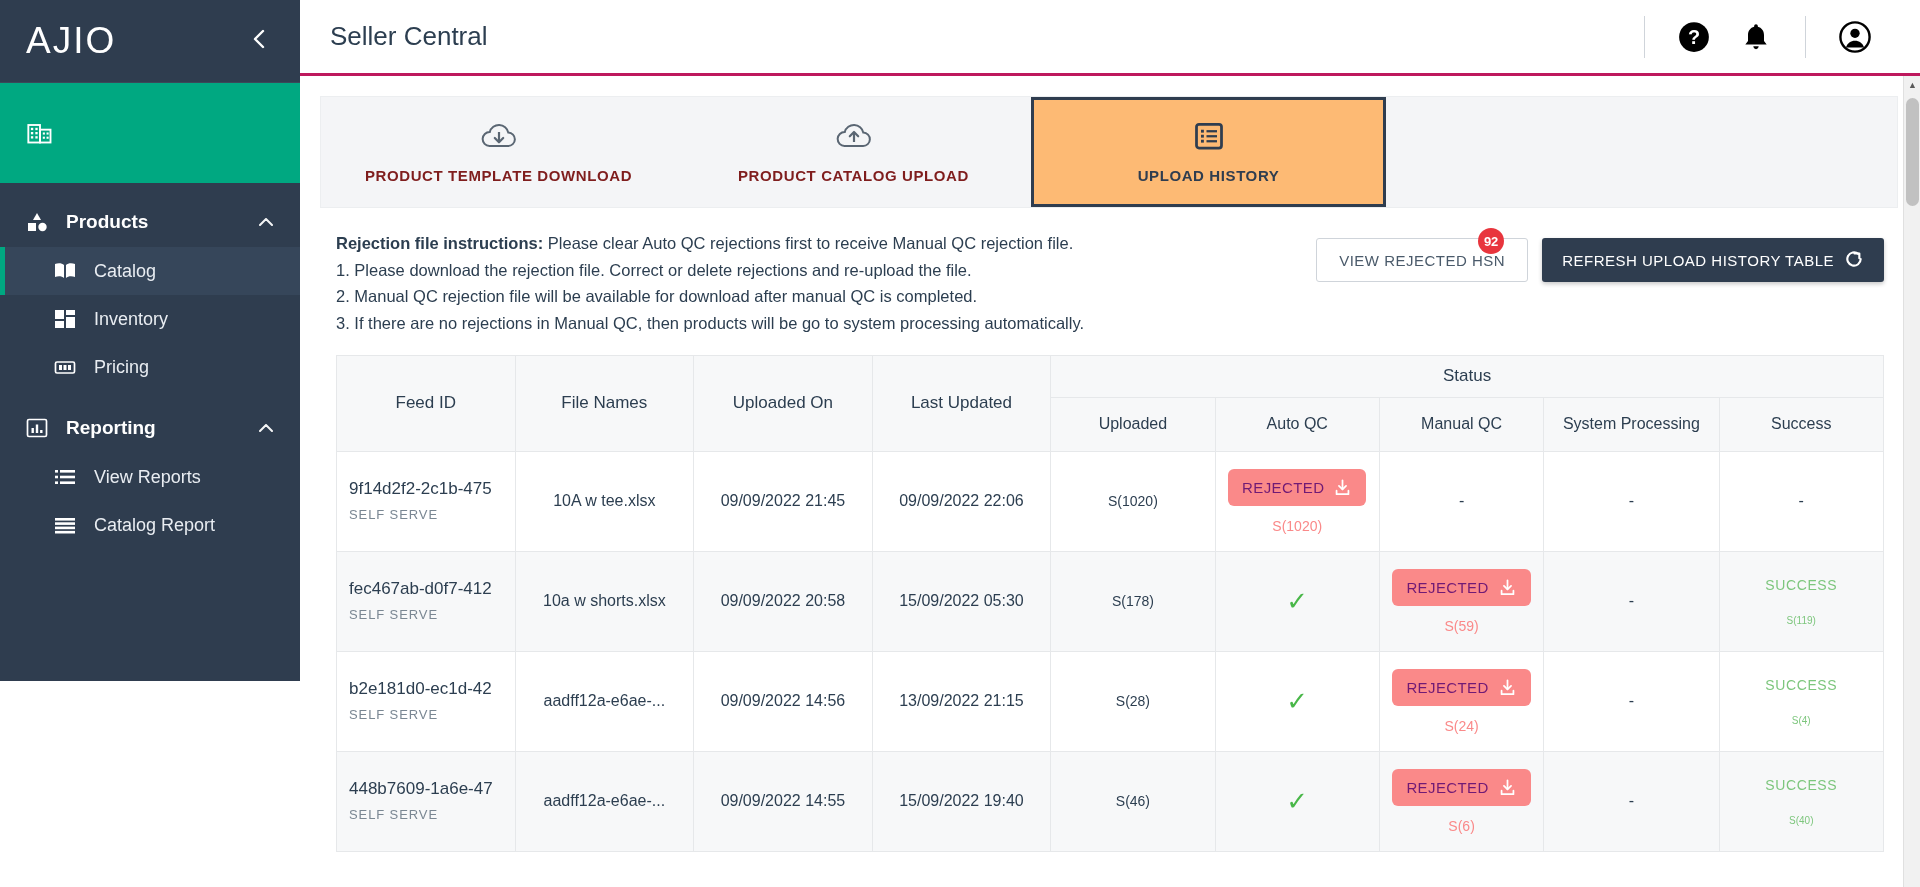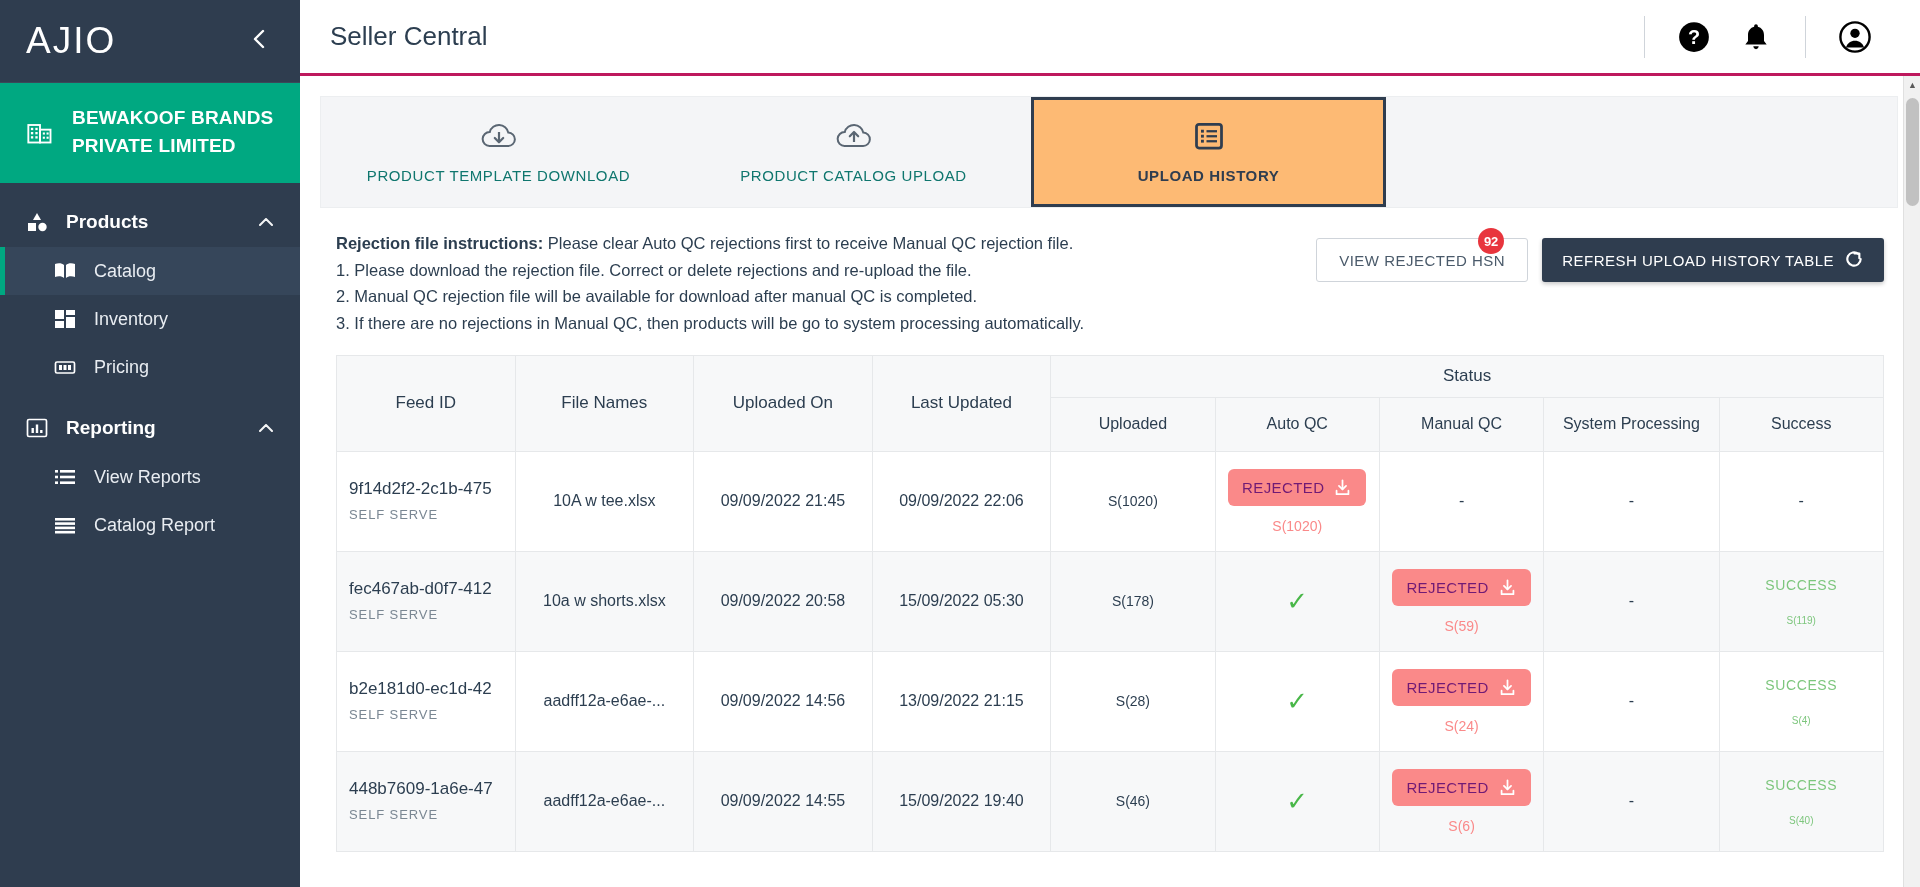--- a/index.html
+++ b/index.html
@@ -6,21 +6,21 @@
   html, body {
     width: 1920px; height: 887px;
     font-family: "Liberation Sans", sans-serif;
     background: #ffffff;
     overflow: hidden;
   }
   .app { display: flex; width: 1920px; height: 887px; position: relative; }
 
   
   .sidebar {
-    width: 300px; height: 887px;
+    width: 300px; height: 681px;
     background: #2f3d4f;
     flex: 0 0 300px;
     display: flex; flex-direction: column;
   }
   .sidebar-top {
     height: 83px;
     display: flex; align-items: center; justify-content: space-between;
     padding: 0 26px 0 26px;
     background: #2f3d4f;
     border-bottom: 1px solid #3a4859;
@@ -91,21 +91,21 @@
   .tabs {
     display: flex; background: #f4f5f7;
     height: 112px; align-items: stretch;
     border: 1px solid #eceef0;
   }
   .tab {
     width: 355px; display: flex; flex-direction: column;
     align-items: center; justify-content: center; gap: 12px;
     cursor: pointer; background: #f4f5f7;
   }
-  .tab-label { font-size: 15px; letter-spacing: .6px; color: #0f766e; font-weight: 400; }
+  .tab-label { font-size: 15px; letter-spacing: .6px; color: #7f1d1d; font-weight: 700; }
   .tab.active { border: 3px solid #2f3d4f; background: #fdba74; }
   .tab.active .tab-label { color: #2f3d4f; font-weight: 700; }
   .tabs-spacer { flex: 1 1 auto; background: #f4f5f7; }
 
   
   .instructions-row { display: flex; align-items: flex-start; justify-content: space-between; padding: 22px 14px 0 16px; }
   .instructions { font-size: 16.5px; color: #2c3e50; line-height: 1.62; }
   .instructions b { font-weight: 700; }
   .btn-row { display: flex; align-items: flex-start; gap: 0; margin-top: 8px; position: relative; }
   .btn-outline {
@@ -189,21 +189,20 @@
           <rect x="4.2" y="12" width="2" height="2" fill="#fff"></rect>
           <rect x="8" y="12" width="2" height="2" fill="#fff"></rect>
           <rect x="4.2" y="15.6" width="2" height="2" fill="#fff"></rect>
           <rect x="8" y="15.6" width="2" height="2" fill="#fff"></rect>
           <rect x="14.4" y="12.4" width="1.8" height="1.8" fill="#fff"></rect>
           <rect x="17.6" y="12.4" width="1.8" height="1.8" fill="#fff"></rect>
           <rect x="14.4" y="16" width="1.8" height="1.8" fill="#fff"></rect>
           <rect x="17.6" y="16" width="1.8" height="1.8" fill="#fff"></rect>
         </svg>
       </span>
-      <div class="seller-name">BEWAKOOF BRANDS PRIVATE LIMITED</div>
     </div>
 
     <nav class="nav">
 
       <div class="nav-group">
         <span class="ico">
           <svg width="24" height="24" viewBox="0 0 24 24">
             <polygon points="12,3 16,10 8,10" fill="#fff"></polygon>
             <rect x="3" y="13" width="8" height="8" fill="#fff"></rect>
             <circle cx="17.5" cy="17" r="4.2" fill="#fff"></circle>

